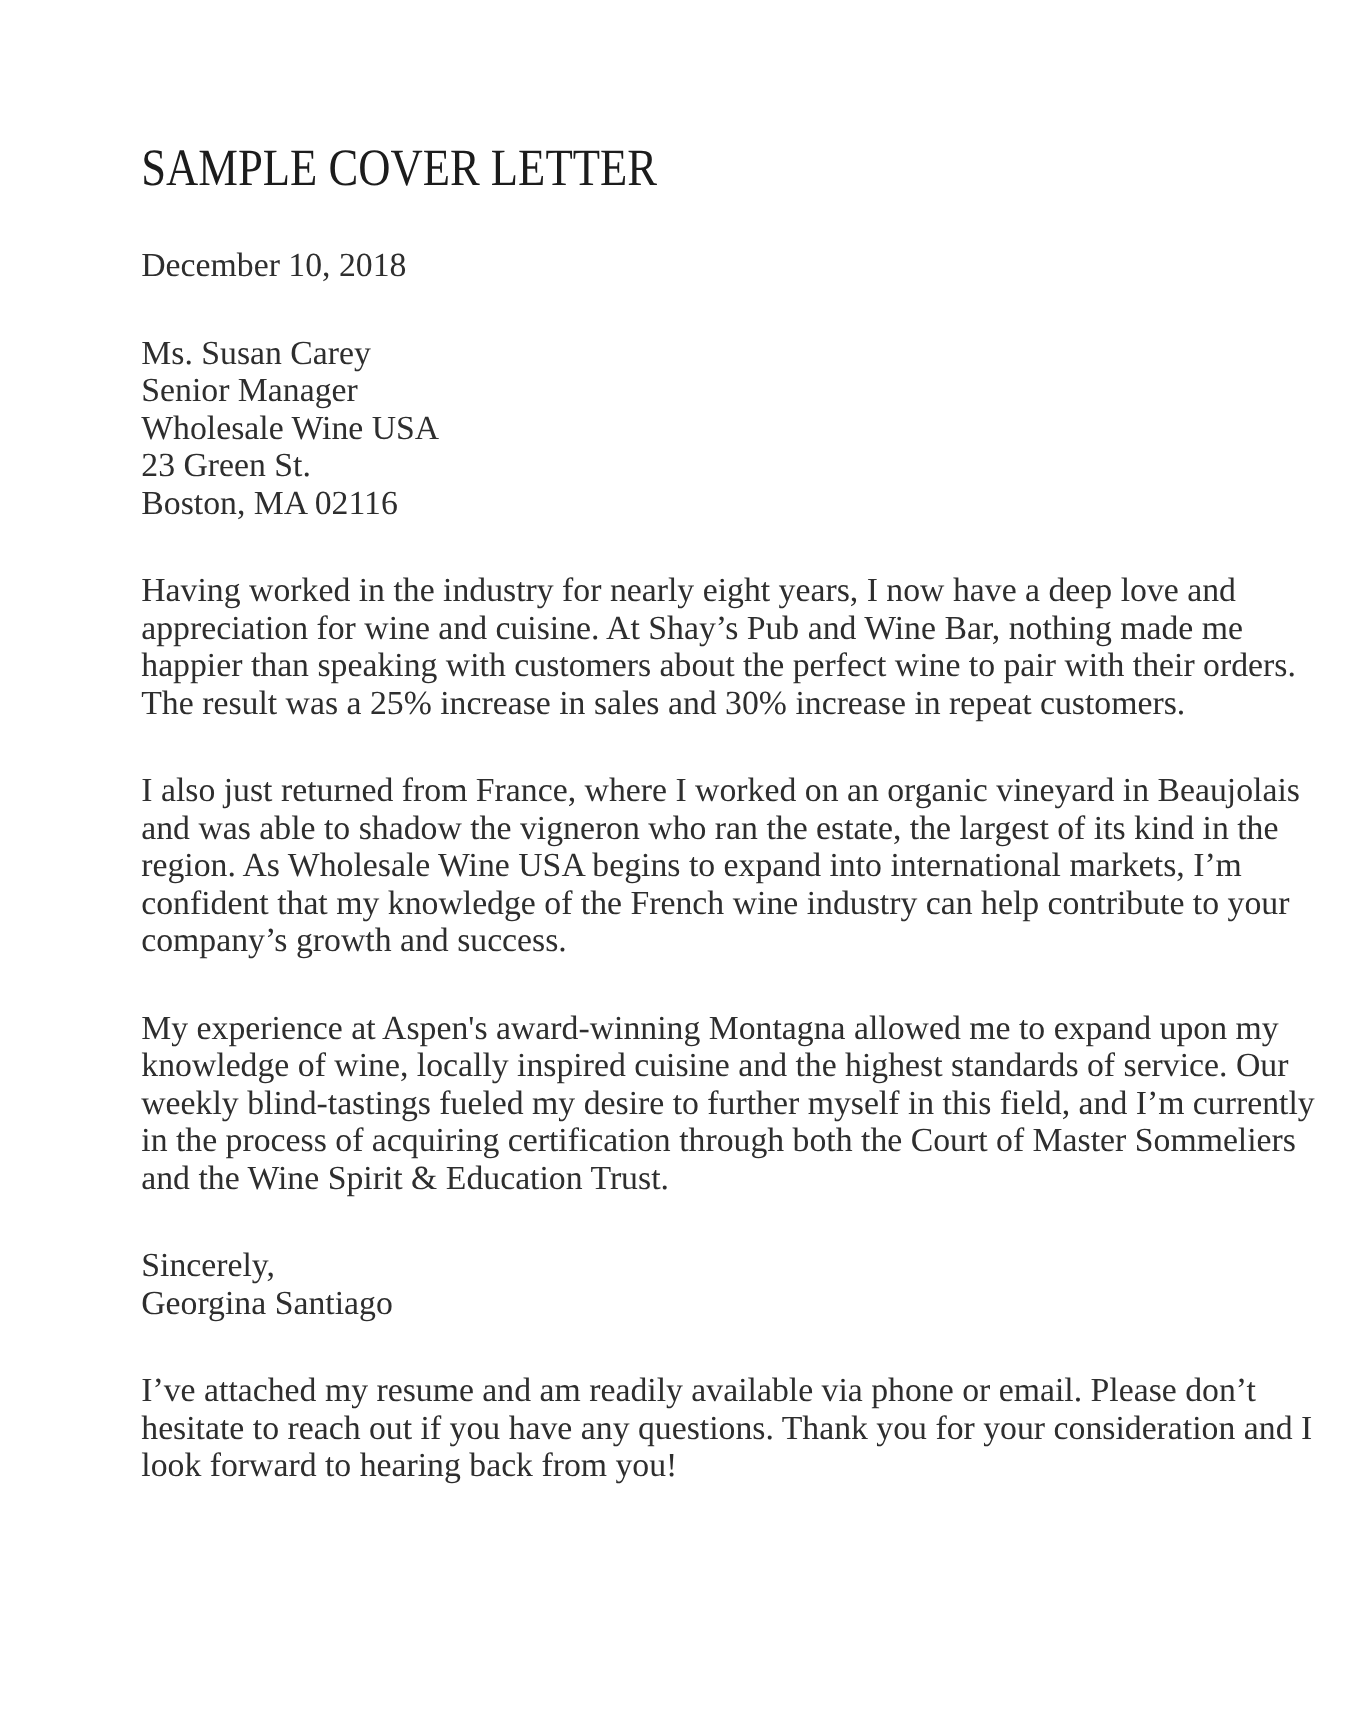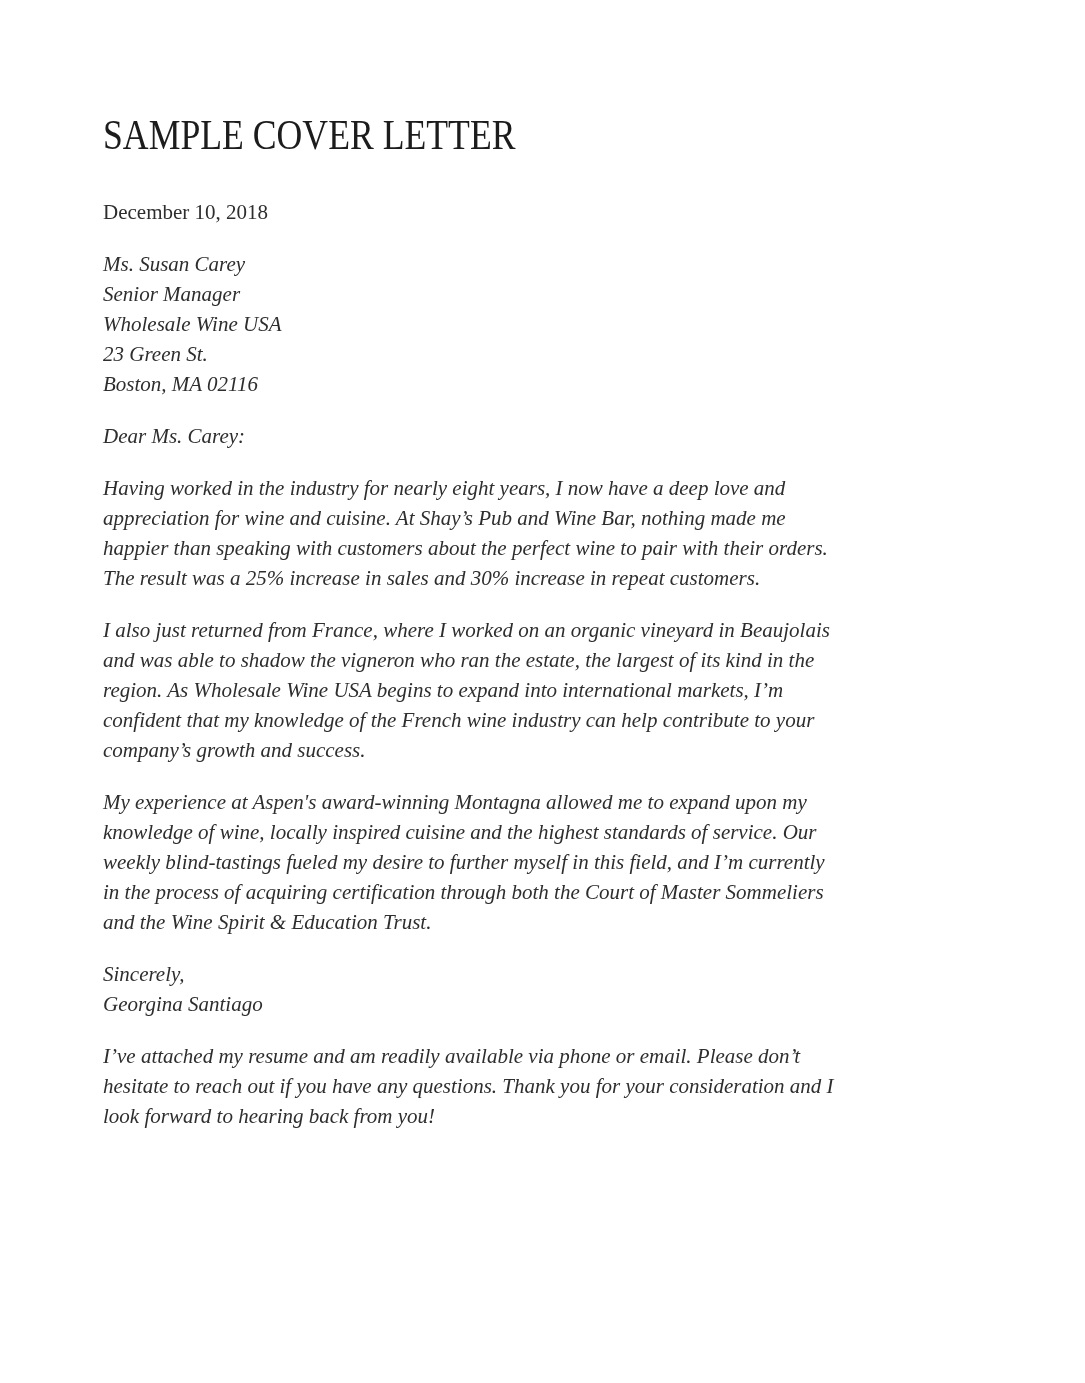--- a/index.html
+++ b/index.html
@@ -7,59 +7,58 @@
     position: relative;
     width: 1085px;
     height: 1383px;
     background: #ffffff;
     overflow: hidden;
     font-family: "Liberation Serif", serif;
     color: #2e2e2e;
   }
   .content {
     position: absolute;
-    left: 103px;
+    left: 113px;
     top: 0;
     width: 940px;
   }
   .doc-title {
     margin: 112px 0 0 0;
     font-weight: normal;
     font-size: 42px;
     line-height: 46px;
     color: #1c1c1c;
     white-space: nowrap;
     transform: scaleX(0.85);
     transform-origin: left center;
   }
   .line, .block {
-    font-size: 21px;
+    font-size: 27px;
     line-height: 30px;
     white-space: pre-line; 
   }
   .date-line   { margin-top: 39px; }
-  .gap-top     { margin-top: 22px; font-style: italic; }
+  .gap-top     { margin-top: 40px; }
 </style>
 </head>
 <body>
 
 <div class="page">
   <div class="content">
 
     <h1 class="doc-title">SAMPLE COVER LETTER</h1>
 
     <div class="line date-line">December 10, 2018</div>
 
     <div class="block gap-top">Ms. Susan Carey
 Senior Manager
 Wholesale Wine USA
 23 Green St.
 Boston, MA 02116</div>
 
-    <div class="line gap-top">Dear Ms. Carey:</div>
 
 
     <div class="block gap-top">Having worked in the industry for nearly eight years, I now have a deep love and
 appreciation for wine and cuisine. At Shay’s Pub and Wine Bar, nothing made me
 happier than speaking with customers about the perfect wine to pair with their orders.
 The result was a 25% increase in sales and 30% increase in repeat customers.</div>
 
     <div class="block gap-top">I also just returned from France, where I worked on an organic vineyard in Beaujolais
 and was able to shadow the vigneron who ran the estate, the largest of its kind in the
 region. As Wholesale Wine USA begins to expand into international markets, I’m

